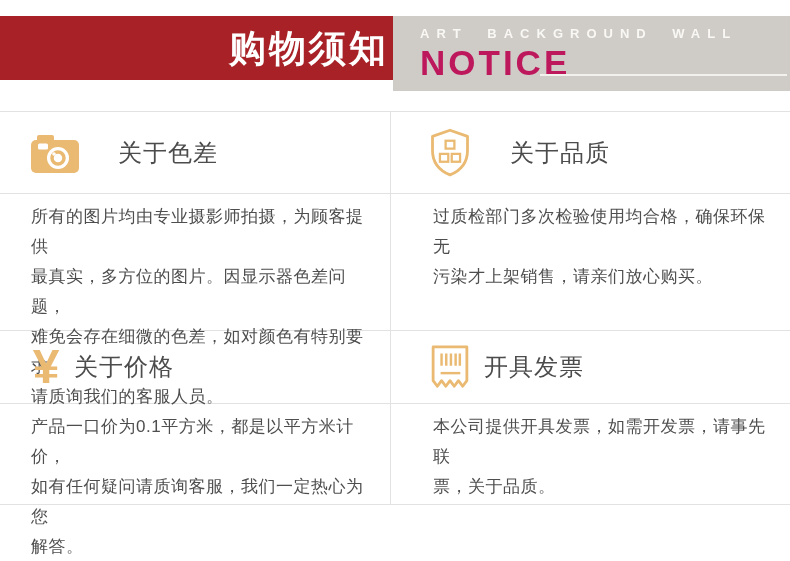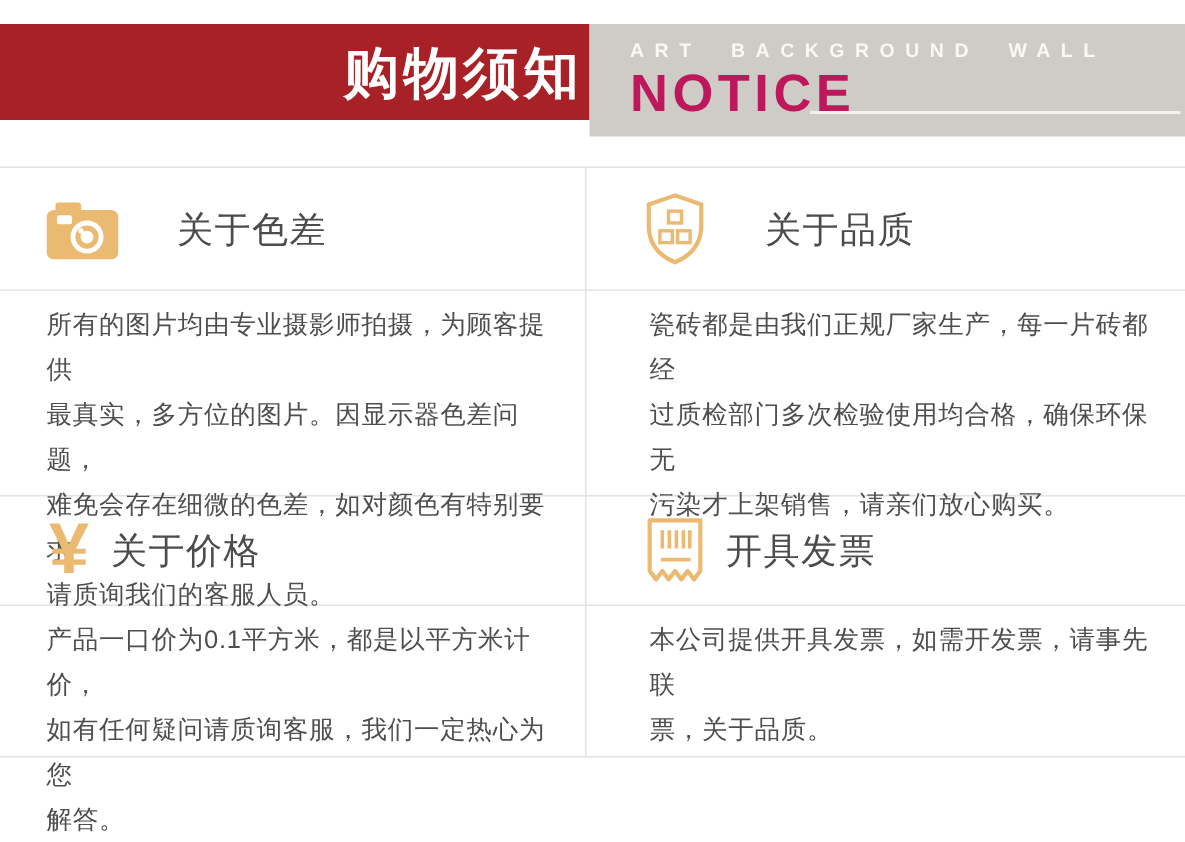--- a/index.html
+++ b/index.html
@@ -119,21 +119,20 @@
           <svg width="42" height="52" viewBox="0 0 48 56">
             <path d="M24 2 L44 9 V25 C44 40 36 48 24 53 C12 48 4 40 4 25 V9 Z" fill="none" stroke="currentColor" stroke-width="3.2" stroke-linejoin="round"></path>
             <rect x="19" y="14" width="10" height="9" fill="none" stroke="currentColor" stroke-width="2.6"></rect>
             <rect x="12.5" y="29" width="9.5" height="9" fill="none" stroke="currentColor" stroke-width="2.6"></rect>
             <rect x="26" y="29" width="9.5" height="9" fill="none" stroke="currentColor" stroke-width="2.6"></rect>
           </svg>
         </span>
         <span class="panel-title">关于品质</span>
       </div>
       <div class="cell cell-body1">
-        <div class="body-line">瓷砖都是由我们正规厂家生产，每一片砖都经</div>
         <div class="body-line">过质检部门多次检验使用均合格，确保环保无</div>
         <div class="body-line">污染才上架销售，请亲们放心购买。</div>
       </div>
 
       <div class="cell cell-title2">
         <span class="icon">
           <svg width="42" height="45" viewBox="0 0 44 48">
             <path d="M4 2 h36 v36 l-4.5 6 -4.5 -6 -4.5 6 -4.5 -6 -4.5 6 -4.5 -6 -4.5 6 -4.5 -6 z" fill="none" stroke="currentColor" stroke-width="3" stroke-linejoin="round"></path>
             <path d="M13 9 v13 M18 9 v13 M23 9 v13 M28 9 v13 M32.5 9 v13" stroke="currentColor" stroke-width="2.6" fill="none"></path>
             <path d="M12 30 h21" stroke="currentColor" stroke-width="2.6" fill="none"></path>

